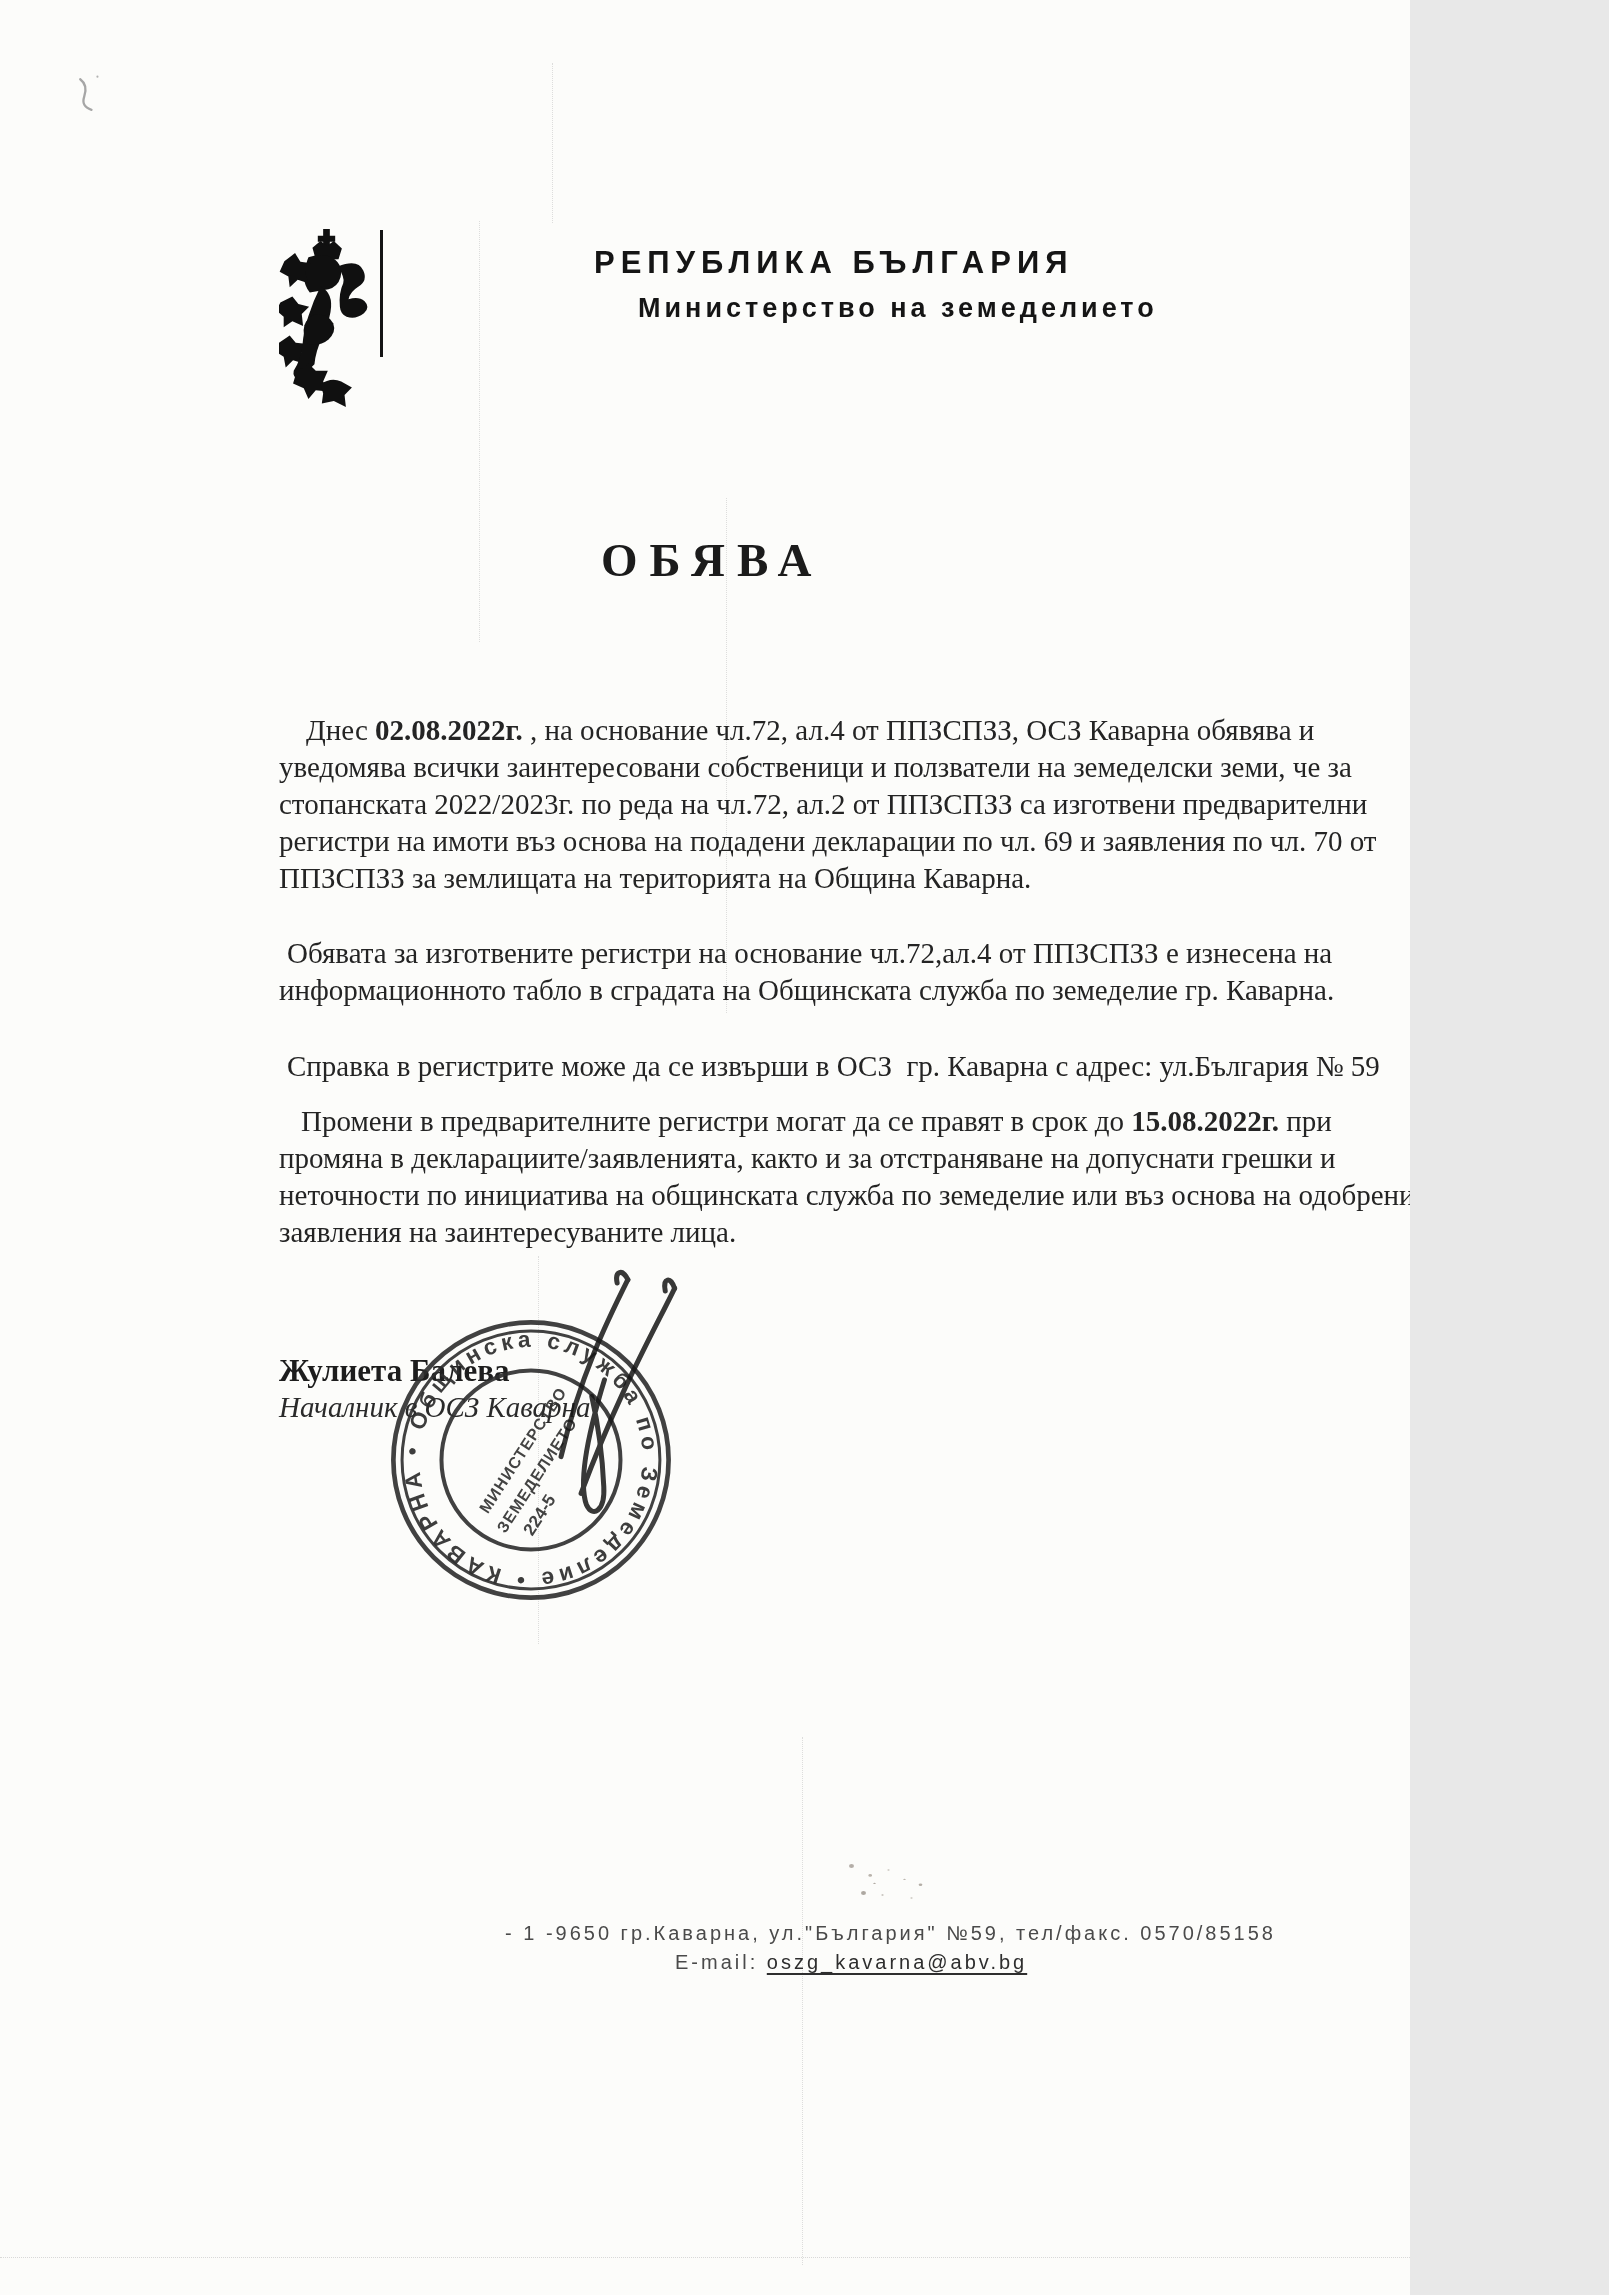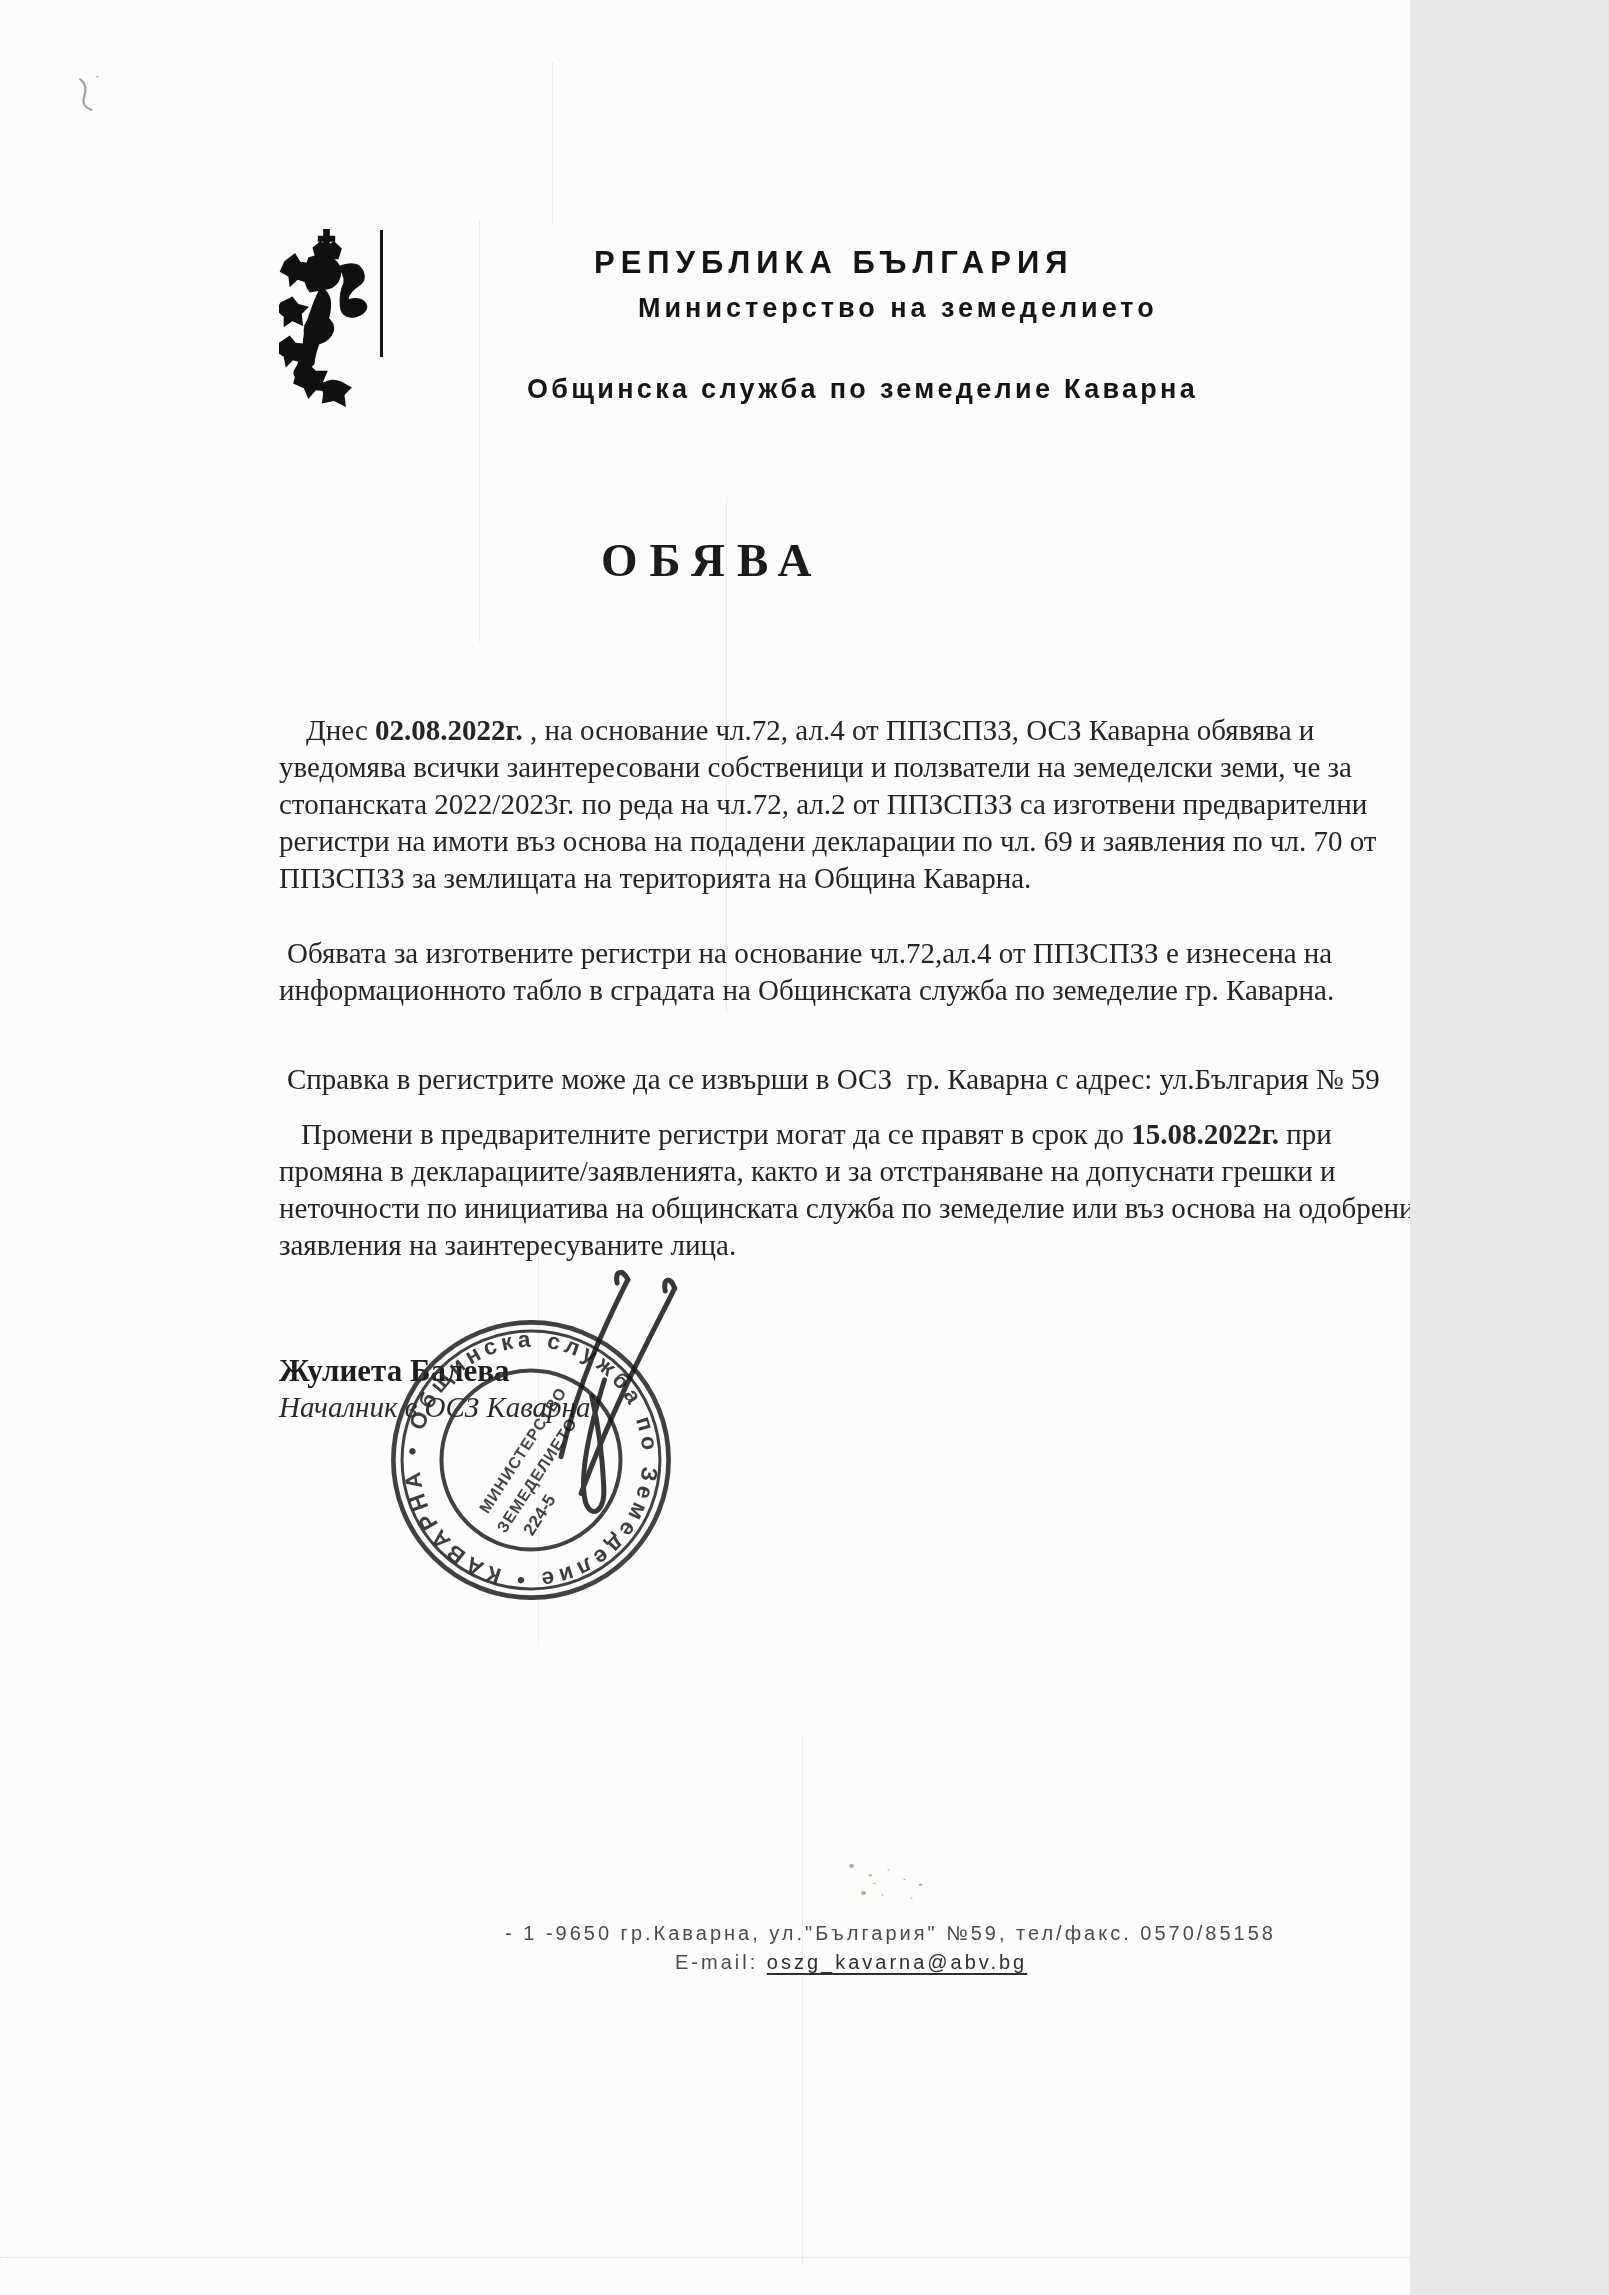--- a/index.html
+++ b/index.html
@@ -13,21 +13,21 @@
   .lh3{left:446px;top:333px;font-size:28px;letter-spacing:3.3px;}
   .lh4{left:527px;top:374px;font-size:27px;letter-spacing:3.3px;}
   .crest{left:279px;top:229px;width:99px;height:178px;}
   .divider{left:380px;top:230px;width:3.3px;height:127px;background:#141414;}
   
   .doc-title{left:601px;top:533px;font-size:47px;font-weight:bold;letter-spacing:12px;color:#1b1b1b;}
   
   .body-block{position:absolute;left:279px;top:712px;width:1203px;font-size:29px;line-height:37px;color:#242424;}
   .para{margin:0;}
   .para:nth-of-type(2){margin-top:38px;font-family:Liberation Serif, serif;}
-  .para:nth-of-type(3){margin-top:52px;}
+  .para:nth-of-type(3){margin-top:39px;}
   .para:nth-of-type(4){margin-top:18px;}
   .line{white-space:pre;}
   .b{font-weight:bold;}
   
   .sig-name{left:279px;top:1353px;font-size:31px;font-weight:bold;color:#1d1d1d;}
   .sig-role{left:279px;top:1391px;font-size:29px;font-style:italic;color:#2a2a2a;}
   .stamp-svg{position:absolute;left:374px;top:1256px;width:334px;height:388px;}
   
   .foot{font-family:"Liberation Sans",sans-serif;color:#4a4a4a;font-size:20px;letter-spacing:3px;}
   .foot1{left:505px;top:1922px;}
@@ -71,21 +71,20 @@
       <path d="M0 170 l16 -11 l9 11 l18 2 l-9 13 l3 16 l-16 -5 l-11 11 l-3 -16 l-11 -7 z"></path>
       <path d="M62 86 q20 10 15 38 q-4 22 -13 40 q-9 18 -11 38 l-24 24 q-9 -5 -7 -14 q11 -18 13 -38 q2 -24 9 -44 q7 -22 18 -44 z"></path>
       <path d="M52 128 q22 -2 29 13 q5 13 -7 24 q-13 11 -31 7 q-9 -13 -5 -28 q5 -13 14 -16 z"></path>
       <path d="M26 214 l18 -13 l11 11 l18 0 l-7 16 l7 15 l-18 -2 l-11 13 l-7 -16 l-16 -7 z"></path>
       <path d="M62 232 q16 -11 31 -4 l16 9 l-11 11 l2 18 l-18 -9 l-18 4 l2 -15 z"></path>
     </g>
   </svg>
   <div class="abs divider"></div>
   <div class="abs lh lh1">РЕПУБЛИКА БЪЛГАРИЯ</div>
   <div class="abs lh lh2">Министерство на земеделието</div>
-  <div class="abs lh lh4">Общинска служба по земеделие Каварна</div>
 
   <div class="abs doc-title">ОБЯВА</div>
 
   <div class="body-block">
       <div class="para">
         <div class="line" style="padding-left: 27px;"><span>Днес </span><span class="b">02.08.2022г.</span><span> , на основание чл.72, ал.4 от ППЗСПЗЗ, ОСЗ Каварна обявява и</span></div>
         <div class="line"><span>уведомява всички заинтересовани собственици и ползватели на земеделски земи, че за</span></div>
         <div class="line"><span>стопанската 2022/2023г. по реда на чл.72, ал.2 от ППЗСПЗЗ са изготвени предварителни</span></div>
         <div class="line"><span>регистри на имоти въз основа на подадени декларации по чл. 69 и заявления по чл. 70 от</span></div>
         <div class="line"><span>ППЗСПЗЗ за землищата на територията на Община Каварна.</span></div>

